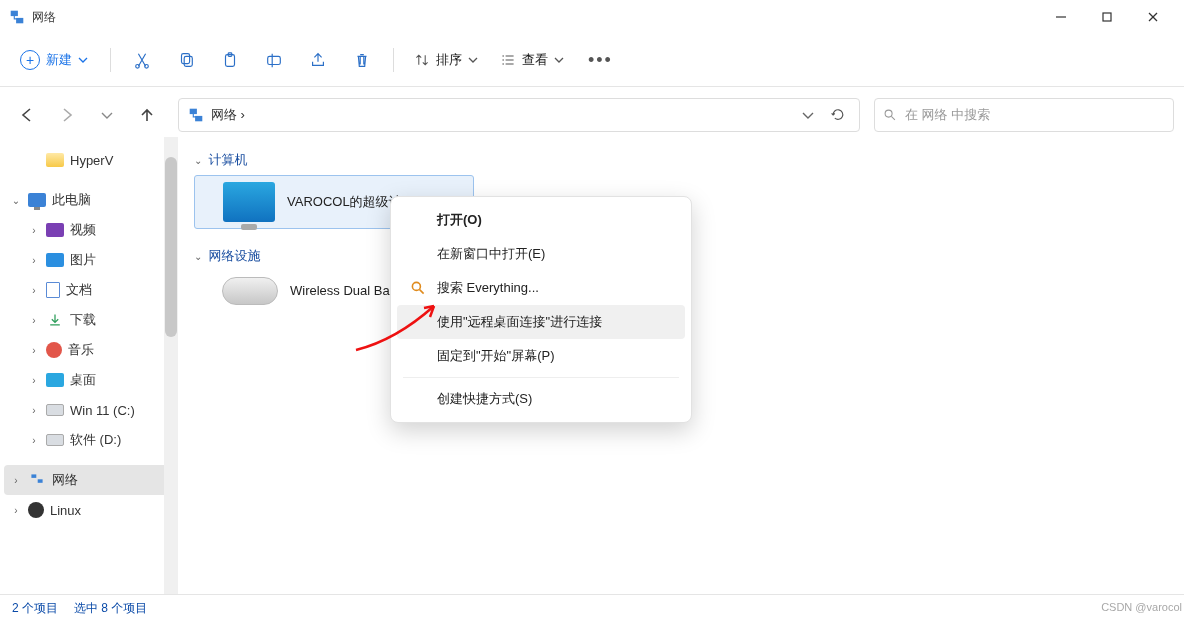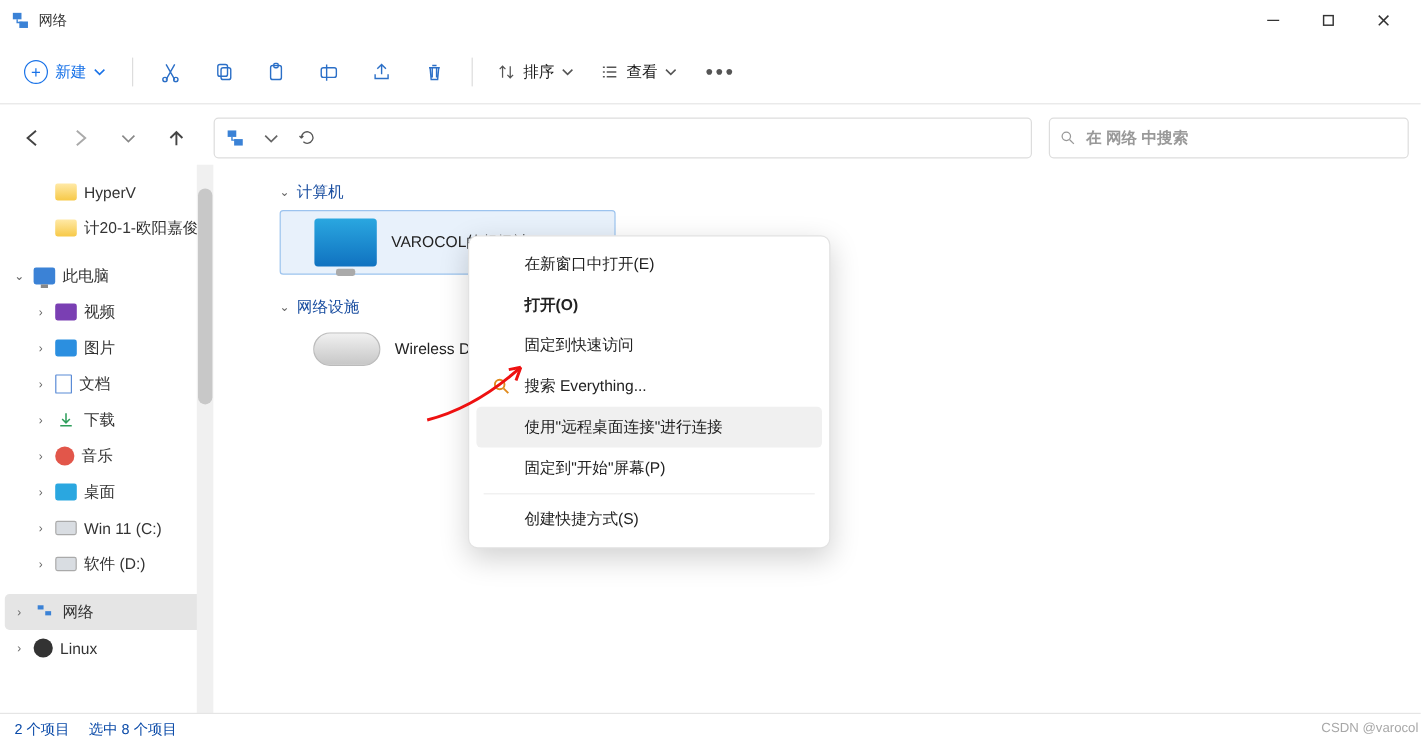--- a/index.html
+++ b/index.html
@@ -25,24 +25,24 @@
 .divider { height: 1px; background: #e5e5e5; margin: 0 0 6px 0; }
 
 
 .navrow { height: 44px; display: flex; align-items: center; padding: 0 10px; gap: 6px; }
 .nav-btn { width: 34px; height: 34px; display: flex; align-items: center; justify-content: center; color: #777; cursor: pointer; border-radius: 4px; }
 .nav-btn.enabled { color: #222; }
 .addr { flex: 1; height: 34px; border: 1px solid #ddd; border-radius: 4px; display: flex; align-items: center; padding: 0 6px; margin: 0 8px; }
 .addr .icon-net { width: 18px; height: 18px; margin: 0 6px 0 2px; }
 .addr-text { flex: 1; font-size: 13px; color: #333; }
 .addr-btn { width: 30px; height: 30px; display: flex; align-items: center; justify-content: center; color: #555; cursor: pointer; }
-.searchbox { width: 300px; height: 34px; border: 1px solid #ddd; border-radius: 4px; display: flex; align-items: center; padding: 0 8px; color: #999; font-size: 13px; gap: 8px; font-weight: bold; }
-
-
-.main { display: flex; height: calc(100% - 34px - 52px - 50px - 28px); gap: 39px; }
+.searchbox { width: 300px; height: 34px; border: 1px solid #ddd; border-radius: 4px; display: flex; align-items: center; padding: 0 8px; color: #999; font-size: 13px; gap: 8px; }
+
+
+.main { display: flex; height: calc(100% - 34px - 52px - 50px - 28px); }
 .sidebar { width: 178px; padding: 8px 4px; overflow: hidden; position: relative; }
 .side-item { display: flex; align-items: center; height: 30px; padding: 0 6px; gap: 6px; font-size: 13px; color: #333; border-radius: 4px; cursor: pointer; white-space: nowrap; }
 .side-item.selected { background: #e5e5e5; }
 .side-item .chev { width: 12px; color: #666; font-size: 10px; text-align: center; }
 .side-indent1 { padding-left: 24px; }
 .side-indent2 { padding-left: 42px; }
 .folder-ic { width: 18px; height: 14px; background: linear-gradient(#ffe9a6,#f7c948); border-radius: 2px; }
 .pc-ic { width: 18px; height: 14px; background: #3b82d6; border-radius: 2px; position: relative; }
 .pc-ic::after { content: ""; position: absolute; bottom: -3px; left: 6px; width: 6px; height: 3px; background: #888; }
 .net-ic { width: 18px; height: 14px; display: flex; align-items: center; justify-content: center; }
@@ -200,20 +200,21 @@
       </svg>
     </div>
   <div class="addr">
     <span class="icon-net">
       <svg viewBox="0 0 20 20" width="18" height="18">
           <rect x="3" y="3" width="8" height="6" fill="#3b82d6"></rect>
           <rect x="9" y="11" width="8" height="6" fill="#3b82d6"></rect>
           <path d="M7 9 v3 h5" stroke="#3b82d6" fill="none" stroke-width="1.3"></path>
         </svg>
     </span>
+    <span class="addr-text">网络 ›</span>
     <div class="addr-btn">
         <svg width="12" height="12">
           <path d="M1 4 L6 9 L11 4" stroke="#666" fill="none" stroke-width="1.4"></path>
         </svg>
       </div>
     <div class="addr-btn">
         <svg width="16" height="16" viewBox="0 0 20 20">
           <path d="M4 10 a6 6 0 1 1 2 4 M4 10 l-2 -2 M4 10 l2 -2" stroke="#555" fill="none" stroke-width="1.4"></path>
         </svg>
       </div>
@@ -225,24 +226,20 @@
       </svg>
     <span>在 网络 中搜索</span>
   </div>
 </div>
 
 <div class="main">
   <div class="sidebar">
     <div class="side-item side-indent2">
         <span class="folder-ic"></span>
         <span>HyperV</span>
-      </div>
-    <div class="side-item side-indent2">
-        <span class="folder-ic"></span>
-        <span>计20-1-欧阳嘉俊</span>
       </div>
     <div style="height:10px"></div>
     <div class="side-item">
         <span class="chev">⌄</span>
         <span class="pc-ic"></span>
         <span>此电脑</span>
       </div>
     <div class="side-item side-indent1">
         <span class="chev">›</span>
         <span style="width:18px;height:14px;background:#7a3fb3;border-radius:2px"></span>
@@ -321,31 +318,27 @@
         <span>网络设施</span>
       </div>
     <div class="item-row item-router">
       <span class="router-icon"></span>
       <span class="item-label">Wireless Dual Band Router D12GB</span>
     </div>
   </div>
 </div>
 
 <div class="ctxmenu">
+  <div class="ctx-item bold">
+      <span style="width:18px"></span>
+      <span>打开(O)</span>
+    </div>
   <div class="ctx-item">
       <span style="width:18px"></span>
       <span>在新窗口中打开(E)</span>
-    </div>
-  <div class="ctx-item bold">
-      <span style="width:18px"></span>
-      <span>打开(O)</span>
-    </div>
-  <div class="ctx-item">
-      <span style="width:18px"></span>
-      <span>固定到快速访问</span>
     </div>
   <div class="ctx-item">
       <span class="ctx-icon">
         <svg width="16" height="16" viewBox="0 0 20 20">
           <circle cx="8" cy="8" r="5" stroke="#e08b1d" fill="none" stroke-width="2"></circle>
           <line x1="12" y1="12" x2="17" y2="17" stroke="#e08b1d" stroke-width="2"></line>
         </svg>
       </span>
       <span>搜索 Everything...</span>
     </div>

